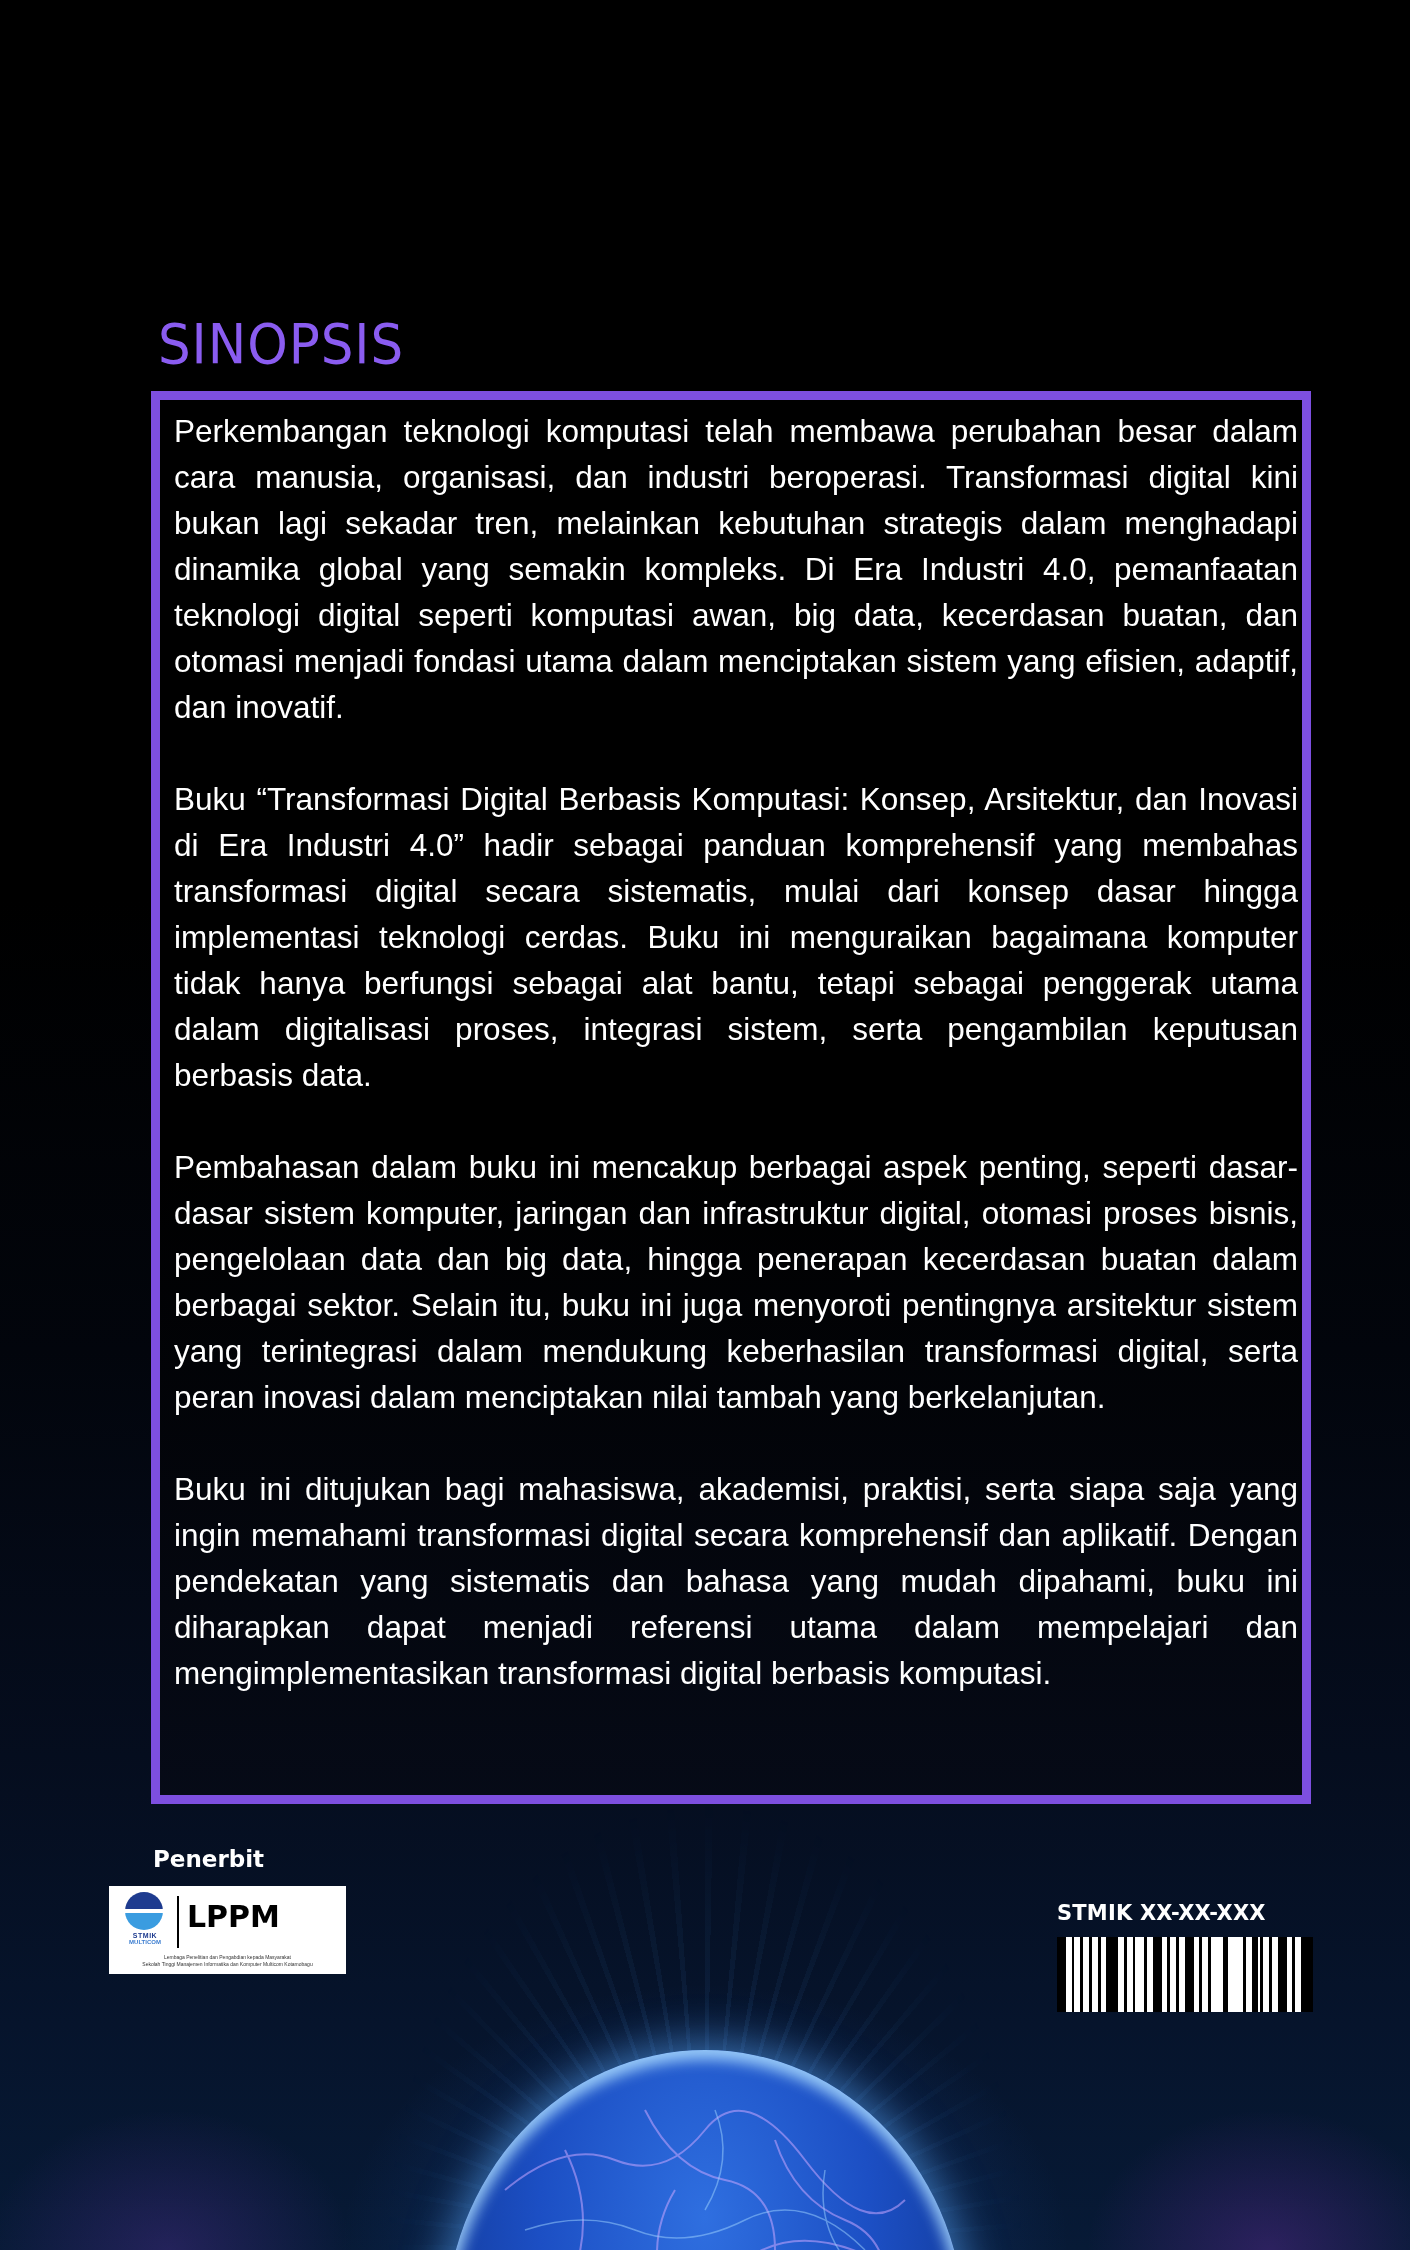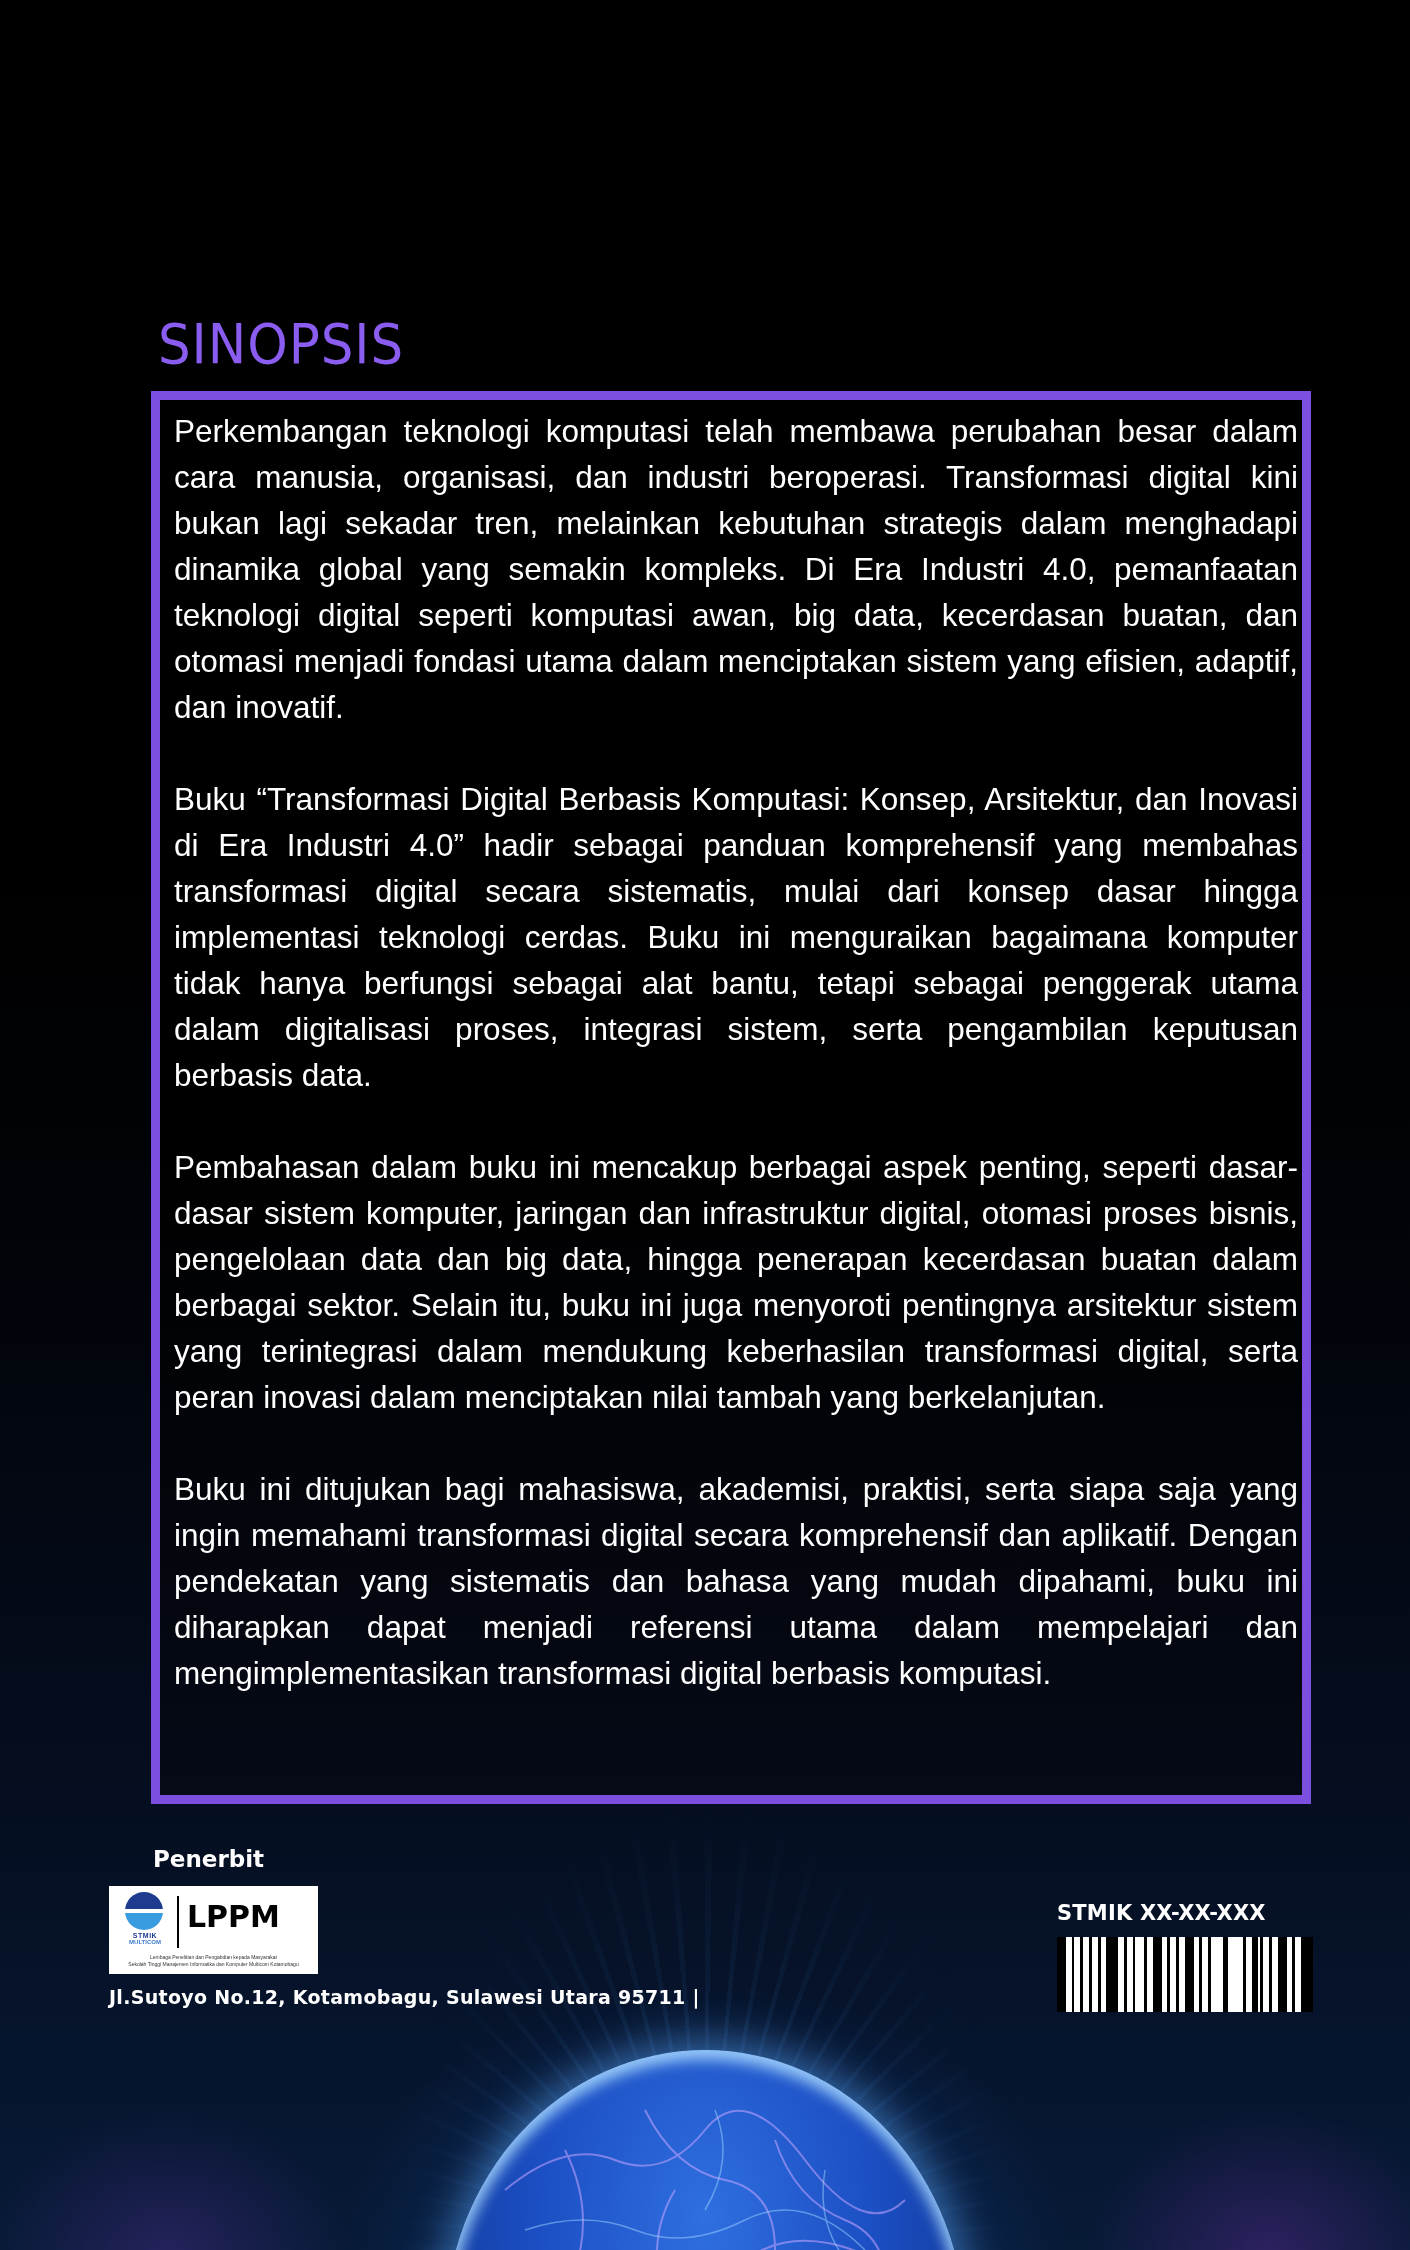--- a/index.html
+++ b/index.html
@@ -55,21 +55,21 @@
     }
     .synopsis-body p { margin: 0 0 46px 8px; }
     .synopsis-body p:last-child { margin-bottom: 0; }
 
     .publisher-label {
       position: absolute; left: 109px; top: 1846px;
       font-family: "DejaVu Sans", sans-serif; font-weight: bold;
       font-size: 23px; color: #ffffff; margin-left: 44px;
     }
     .logo-box {
-      position: absolute; left: 109px; top: 1886px; width: 209px; height: 88px;
+      position: absolute; left: 109px; top: 1886px; width: 237px; height: 88px;
       background: #ffffff; color: #000;
     }
     .logo-emblem {
       position: absolute; left: 16px; top: 6px; width: 38px; height: 38px; border-radius: 50%;
       background: linear-gradient(180deg, #1e3b8f 0%, #1e3b8f 45%, #ffffff 45%, #ffffff 55%, #3a9ce0 55%, #3a9ce0 100%);
     }
     .logo-stmik {
       position: absolute; left: 14px; top: 46px; width: 44px; text-align: center;
       font-size: 7px; font-weight: bold; color: #1e3b8f; line-height: 7px; letter-spacing: 0.5px;
     }
@@ -146,21 +146,20 @@
   <div class="logo-multicom">MULTICOM</div>
   <div class="logo-divider"></div>
   <div class="logo-lppm">LPPM</div>
   <div class="logo-caption">
     <div>Lembaga Penelitian dan Pengabdian kepada Masyarakat</div>
     <div>Sekolah Tinggi Manajemen Informatika dan Komputer Multicom Kotamobagu</div>
   </div>
 </div>
 
 <div class="address">
-  <div>Jl.Sutoyo No.12, Kotamobagu, Sulawesi Utara 95711 |</div>
 </div>
 
 <div class="isbn-label">STMIK XX-XX-XXX</div>
 <div class="barcode" id="barcode">
     <span style="width: 3.40909%; background: rgb(0, 0, 0);"></span>
     <span style="width: 2.27273%; background: rgb(255, 255, 255);"></span>
     <span style="width: 1.13636%; background: rgb(0, 0, 0);"></span>
     <span style="width: 2.27273%; background: rgb(255, 255, 255);"></span>
     <span style="width: 1.13636%; background: rgb(0, 0, 0);"></span>
     <span style="width: 2.27273%; background: rgb(255, 255, 255);"></span>

